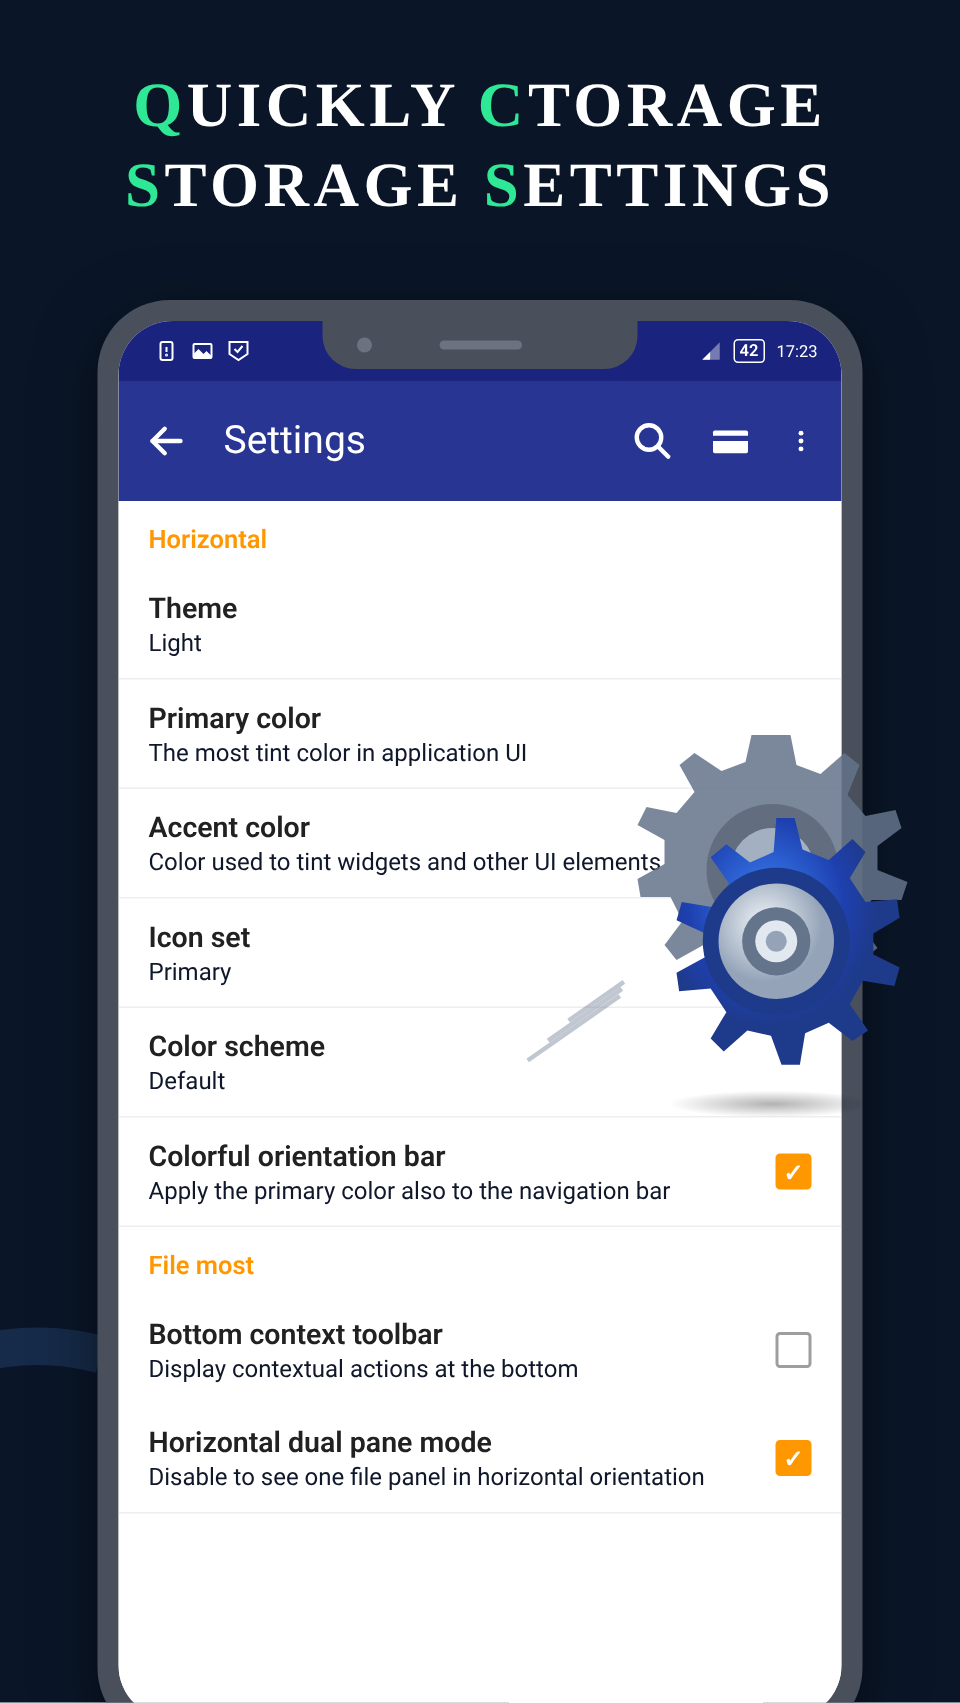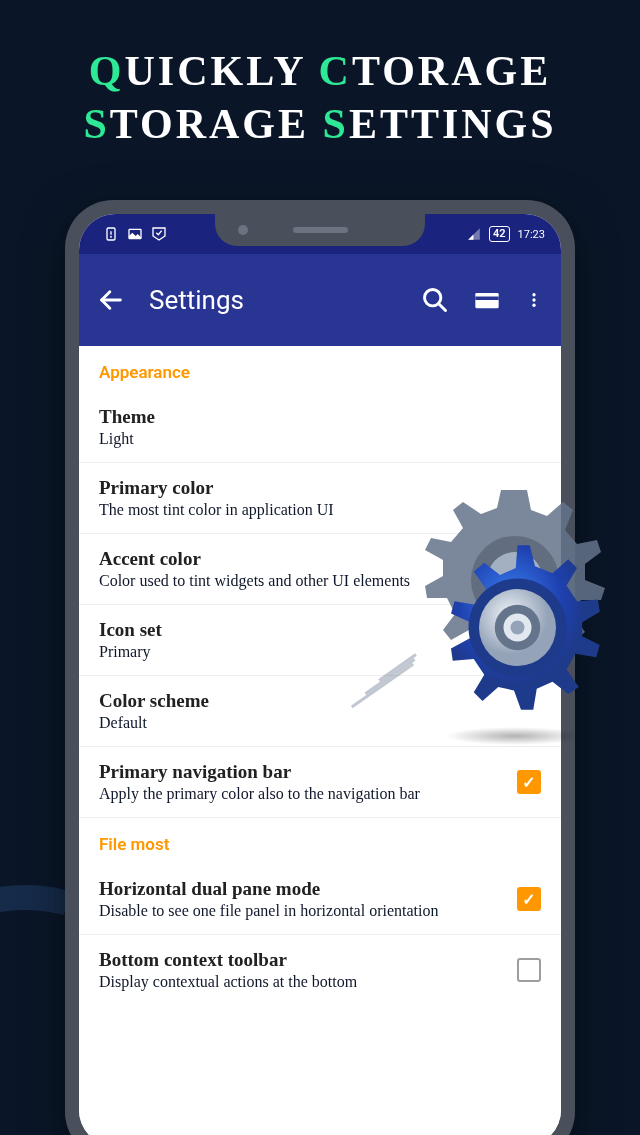--- a/index.html
+++ b/index.html
@@ -98,21 +98,21 @@
   border-radius: 3px;
   padding: 0 3px;
   font-size: 11px;
   font-weight: 600;
   line-height: 14px;
 }
 
 
 .appbar {
   background: #283593;
-  height: 92px;
+  height: 80px;
   display: flex;
   align-items: center;
   padding: 0 18px;
   color: #fff;
 }
 .appbar .back { width: 28px; height: 28px; cursor: pointer; }
 .appbar .title { font-size: 26px; margin-left: 24px; font-weight: 400; flex: 1; }
 .appbar .action { width: 28px; height: 28px; margin-left: 24px; cursor: pointer; display: flex; align-items: center; justify-content: center; }
 
 
@@ -127,21 +127,21 @@
   font-weight: 600;
   padding: 16px 20px 10px;
 }
 .row {
   padding: 14px 20px;
   border-bottom: 1px solid #eeeeee;
   display: flex;
   align-items: center;
   cursor: pointer;
 }
-.row .text { flex: 1; font-family: Liberation Serif, serif; }
+.row .text { flex: 1; }
 .row-title { font-size: 19px; color: #212121; font-weight: 600; margin-bottom: 2px; }
 .row-sub { font-size: 16px; color: #0f172a; }
 .checkbox {
   width: 24px;
   height: 24px;
   border: 2px solid #9e9e9e;
   border-radius: 3px;
   flex-shrink: 0;
   display: flex;
   align-items: center;
@@ -287,21 +287,21 @@
       <span class="action" style="width:18px">
         <svg viewBox="0 0 24 24" fill="#fff">
             <circle cx="12" cy="5" r="2.2"></circle>
             <circle cx="12" cy="12" r="2.2"></circle>
             <circle cx="12" cy="19" r="2.2"></circle>
           </svg>
       </span>
     </div>
 
     <div class="settings-body">
-      <div class="section-header">Appearance</div>
+      <div class="section-header">Horizontal</div>
 
       <div class="row">
         <div class="text">
           <div class="row-title">Theme</div>
           <div class="row-sub">Light</div>
         </div>
       </div>
 
       <div class="row">
         <div class="text">
@@ -326,42 +326,42 @@
 
       <div class="row">
         <div class="text">
           <div class="row-title">Color scheme</div>
           <div class="row-sub">Default</div>
         </div>
       </div>
 
       <div class="row">
         <div class="text">
-          <div class="row-title">Primary navigation bar</div>
+          <div class="row-title">Colorful orientation bar</div>
           <div class="row-sub">Apply the primary color also to the navigation bar</div>
         </div>
         <div class="checkbox checked"></div>
       </div>
 
       <div class="section-header">File most</div>
+
+      <div class="row" style="border-bottom:none">
+        <div class="text">
+          <div class="row-title">Bottom context toolbar</div>
+          <div class="row-sub">Display contextual actions at the bottom</div>
+        </div>
+        <div class="checkbox"></div>
+      </div>
 
       <div class="row">
         <div class="text">
           <div class="row-title">Horizontal dual pane mode</div>
           <div class="row-sub">Disable to see one file panel in horizontal orientation</div>
         </div>
         <div class="checkbox checked"></div>
-      </div>
-
-      <div class="row" style="border-bottom:none">
-        <div class="text">
-          <div class="row-title">Bottom context toolbar</div>
-          <div class="row-sub">Display contextual actions at the bottom</div>
-        </div>
-        <div class="checkbox"></div>
       </div>
     </div>
   </div>
 </div>
 
 <div class="gear-overlay">
   <svg class="gear-back" viewBox="0 0 100 100">
     <g fill="#64748b">
       <path d="M50 5 L56 5 L58 15 L66 18 L74 11 L79 15 L75 25 L81 32 L91 30 L93 36 L85 42 L85 50 L95 54 L93 60 L83 60 L79 68 L85 76 L80 80 L71 75 L64 80 L63 90 L57 91 L53 82 L45 82 L41 91 L35 90 L35 80 L27 75 L18 80 L14 75 L20 67 L16 59 L6 59 L5 53 L14 48 L14 40 L5 35 L8 29 L18 31 L24 24 L19 15 L24 11 L33 17 L41 14 L43 5 Z"></path>
       <circle cx="50" cy="50" r="22" fill="#475569"></circle>

